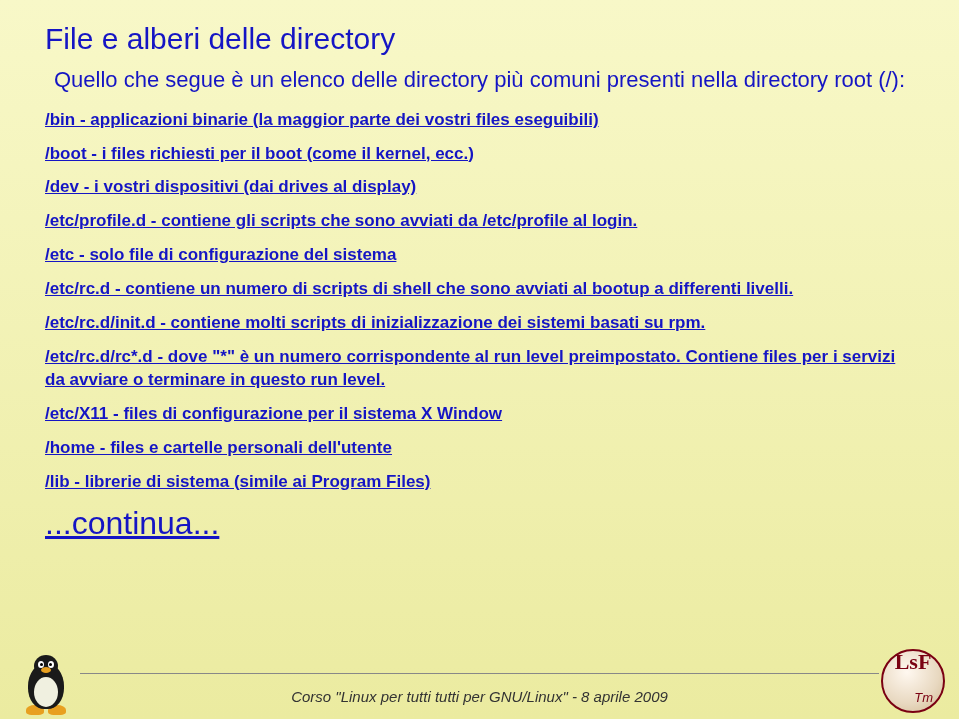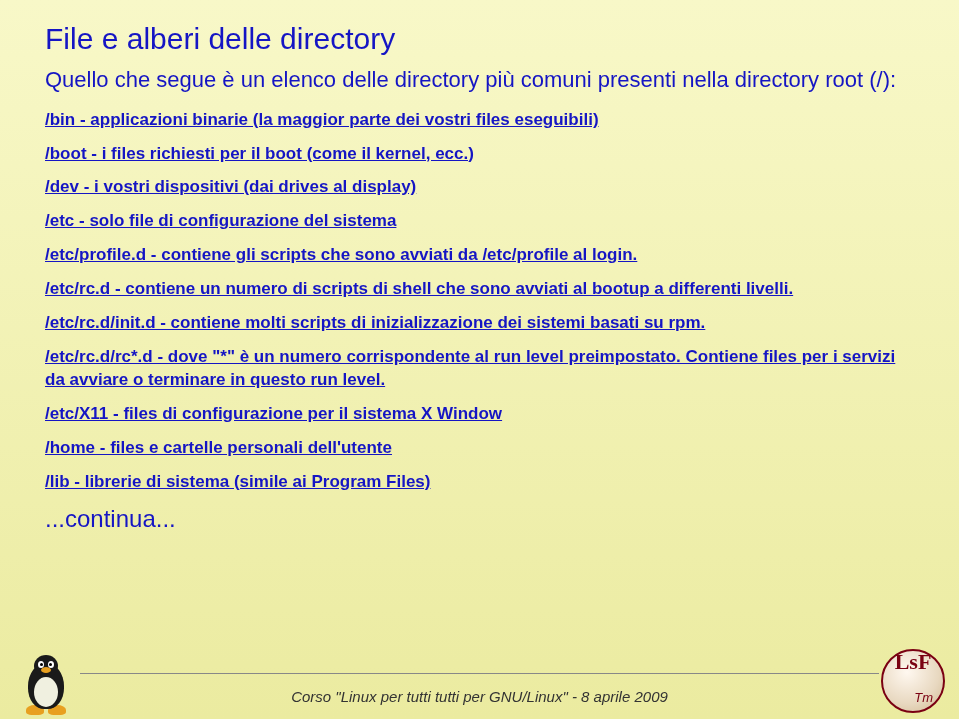--- a/index.html
+++ b/index.html
@@ -18,33 +18,35 @@
   color: #1515c4;
   font-size: 30px;
   font-weight: normal;
   margin-bottom: 10px;
 }
 .intro {
   color: #1515c4;
   font-size: 22px;
   line-height: 1.3;
   margin-bottom: 14px;
+  text-align: center;
 }
 .item {
   color: #1515c4;
   font-size: 17px;
   font-weight: bold;
   line-height: 1.35;
   margin-bottom: 11px;
   text-decoration: underline;
 }
 .continua {
   color: #1515c4;
-  font-size: 24px;
+  font-size: 32px;
   margin-top: 8px;
+  text-decoration: underline;
 }
 .footer {
   position: absolute;
   bottom: 0;
   left: 0;
   width: 100%;
   height: 46px;
   display: flex;
   align-items: center;
   justify-content: center;
@@ -174,22 +176,22 @@
 </style>
 </head>
 <body>
 
 <div class="content">
   <h1 class="title">File e alberi delle directory</h1>
   <p class="intro">Quello che segue è un elenco delle directory più comuni presenti nella directory root (/):</p>
   <p class="item">/bin - applicazioni binarie (la maggior parte dei vostri files eseguibili)</p>
   <p class="item">/boot - i files richiesti per il boot (come il kernel, ecc.)</p>
   <p class="item">/dev - i vostri dispositivi (dai drives al display)</p>
+  <p class="item">/etc/profile.d - contiene gli scripts che sono avviati da /etc/profile al login.</p>
   <p class="item">/etc - solo file di configurazione del sistema</p>
-  <p class="item">/etc/profile.d - contiene gli scripts che sono avviati da /etc/profile al login.</p>
   <p class="item">/etc/rc.d - contiene un numero di scripts di shell che sono avviati al bootup a differenti livelli.</p>
   <p class="item">/etc/rc.d/init.d - contiene molti scripts di inizializzazione dei sistemi basati su rpm.</p>
   <p class="item">/etc/rc.d/rc*.d - dove "*" è un numero corrispondente al run level preimpostato. Contiene files per i servizi da avviare o terminare in questo run level.</p>
   <p class="item">/etc/X11 - files di configurazione per il sistema X Window</p>
   <p class="item">/home - files e cartelle personali dell'utente</p>
   <p class="item">/lib - librerie di sistema (simile ai Program Files)</p>
   <p class="continua">...continua...</p>
 </div>
 
 <div class="footer">

